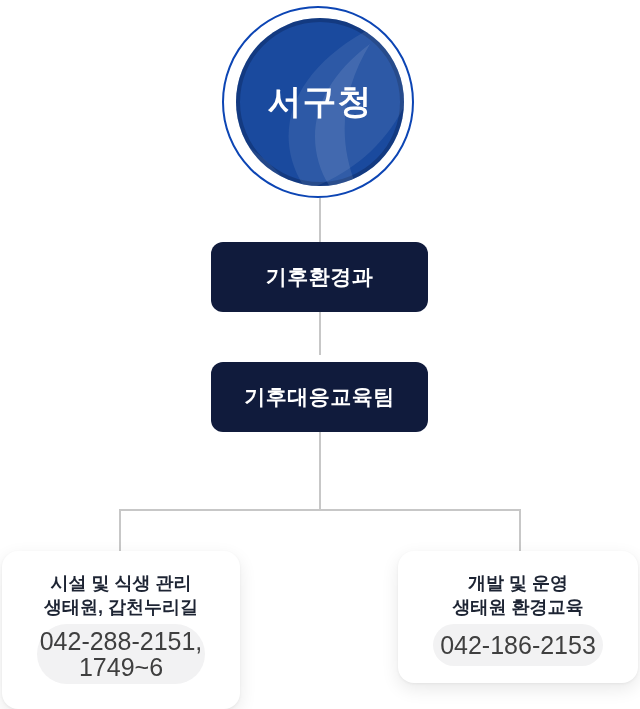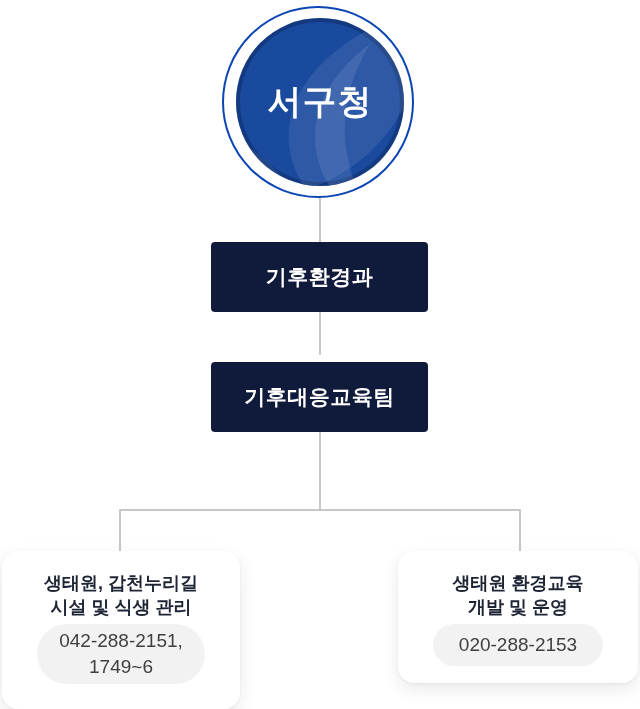--- a/index.html
+++ b/index.html
@@ -50,21 +50,21 @@
   .hline{position:absolute;height:2px;background:var(--connector);}
   .vline.c1{left:319px;top:198px;height:44px;}
   .vline.c2{left:319px;top:312px;height:43px;}
   .vline.c3{left:319px;top:425px;height:86px;}
   .hline.c4{left:119px;top:509px;width:402px;}
   .vline.c5{left:119px;top:509px;height:42px;}
   .vline.c6{left:519px;top:509px;height:42px;}
   
   .navy-box{
     position:absolute;left:211px;width:217px;height:70px;
-    background:var(--box_navy);border-radius:4px;
+    background:var(--box_navy);border-radius:12px;
     display:flex;align-items:center;justify-content:center;
     color:var(--node_text);font-size:21px;font-weight:700;
     letter-spacing:0.5px;
   }
   .navy-box.dept{top:242px;}
   .navy-box.team{top:362px;}
   
   .card{
     position:absolute;top:551px;
     background:var(--card_bg);border-radius:16px;
@@ -75,21 +75,21 @@
   .card.left{left:2px;width:238px;height:158px;}
   .card.right{left:398px;width:240px;height:132px;}
   .card-title{
     text-align:center;color:var(--title_text);
     font-size:18px;font-weight:700;line-height:24px;
   }
   .pill{
     margin-top:5px;
     background:var(--pill_bg);
     display:flex;flex-direction:column;align-items:center;justify-content:center;
-    color:var(--phone_text);font-size:19px;font-weight:400;line-height:26px;
+    color:var(--phone_text);font-size:25px;font-weight:400;line-height:26px;
     text-align:center;
   }
   .card.left .pill{width:168px;height:60px;border-radius:30px;}
   .card.right .pill{width:170px;height:42px;border-radius:21px;}
 </style>
 </head>
 <body>
 
 <div class="stage">
 
@@ -113,32 +113,32 @@
   <div class="navy-box dept">
     <span>기후환경과</span>
   </div>
 
   <div class="navy-box team">
     <span>기후대응교육팀</span>
   </div>
 
   <div class="card left">
     <div class="card-title">
+      <div>시설 및 식생 관리</div>
       <div>생태원, 갑천누리길</div>
-      <div>시설 및 식생 관리</div>
     </div>
     <div class="pill">
       <div>042-288-2151,</div>
       <div>1749~6</div>
     </div>
   </div>
 
   <div class="card right">
     <div class="card-title">
+      <div>개발 및 운영</div>
       <div>생태원 환경교육</div>
-      <div>개발 및 운영</div>
     </div>
     <div class="pill">
-      <div>020-288-2153</div>
+      <div>042-186-2153</div>
     </div>
   </div>
 
 </div>
 
 </body></html>

